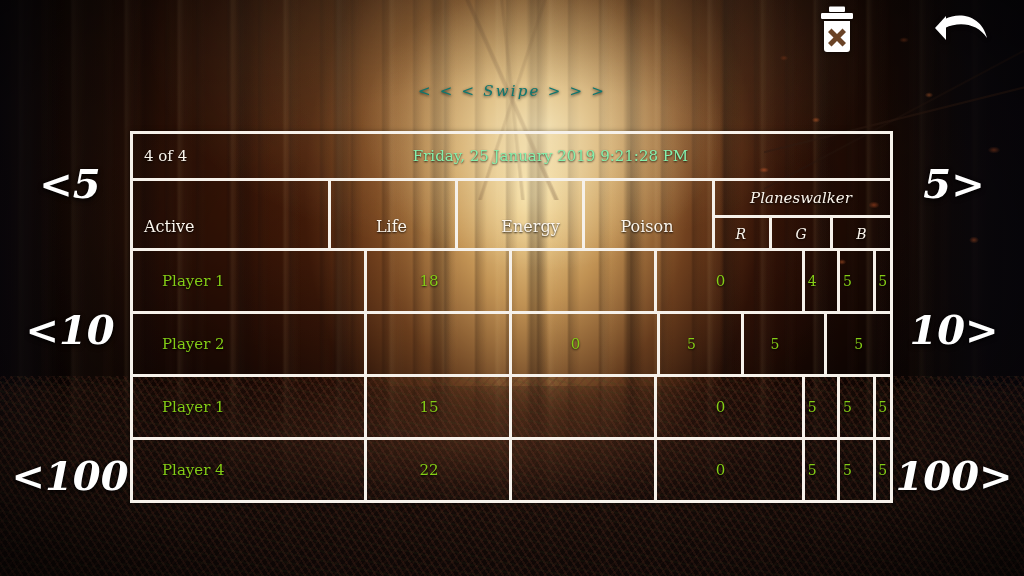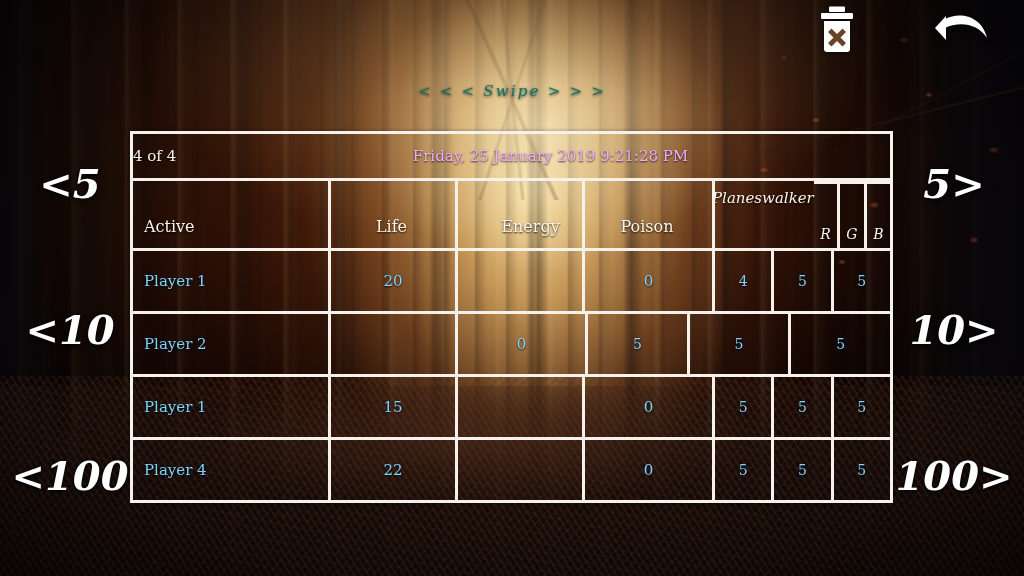--- a/index.html
+++ b/index.html
@@ -155,42 +155,42 @@
     border:3px solid #f6f1ea;
     display:flex; flex-direction:column;
     box-shadow:0 1px 5px rgba(0,0,0,0.5);
   }
   .tbl-row { display:flex; position:relative; }
   .tbl-row + .tbl-row { border-top:3px solid #f6f1ea; }
 
   
   #meta-row { height:46px; align-items:center; }
   #meta-count {
-    width:198px; 
+    width:198px; padding-left:11px;
     color:#fbf5ec; font-size:15px;
     text-shadow:0 1px 2px rgba(0,0,0,0.8);
   }
   #meta-date {
     flex:1; text-align:center; padding-right:120px;
-    color:#f0abfc; font-size:15px;
+    color:#86efac; font-size:15px;
     text-shadow:0 1px 2px rgba(0,0,0,0.8);
   }
 
   
   #head-row { height:72px; }
   .hcell {
     position:relative; display:flex; align-items:flex-end;
     color:#fbf5ec; font-size:16px;
     text-shadow:0 1px 2px rgba(0,0,0,0.85);
   }
   .hcell.active   { width:195px; padding:0 15px 12px 11px; }
   .hcell.life     { width:127px; justify-content:center; padding-bottom:12px; }
   .hcell.energy   { width:127px; justify-content:center; padding-bottom:12px;padding-left:24px; }
   .hcell.poison   { width:130px; justify-content:center; padding-bottom:12px; }
-  .pw-group { flex:1; display:flex; }
+  .pw-group { flex:1; display:flex; flex-direction:column; }
   .pw-title {
     height:34px; display:flex; align-items:center; justify-content:center;
     color:#fbf5ec; font-size:15px; font-style:italic;
     text-shadow:0 1px 2px rgba(0,0,0,0.85);
   }
   .pw-sub { flex:1; display:flex; border-top:3px solid #f6f1ea; }
   .pw-sub .sc {
     flex:1; display:flex; align-items:flex-end; justify-content:center;
     padding-bottom:6px;
     color:#fbf5ec; font-size:14px; font-style:italic;
@@ -198,22 +198,23 @@
   }
   .pw-sub .sc + .sc { border-left:3px solid #f6f1ea; }
 
   
   .vsep { position:absolute; top:0; bottom:0; width:3px; background:#f6f1ea; }
 
   
   .prow { height:65px; }
   .pcell {
     display:flex; align-items:center;
-    color:#7dd3fc; font-size:15px;
+    color:#84cc16; font-size:15px;
     text-shadow:0 1px 2px rgba(0,0,0,0.85);
+    margin-left:18px;
   }
   .pcell + .pcell { border-left:3px solid #f6f1ea; }
   .pcell.name   { width:195px; padding-left:11px; }
   .pcell.life   { width:127px; justify-content:center; }
   .pcell.energy { width:127px; justify-content:center; }
   .pcell.poison { width:130px; justify-content:center; }
   .pcell.rgb    { flex:1; justify-content:center; font-size:14px; }
 </style>
 </head>
 <body>
@@ -287,21 +288,21 @@
       <div class="pw-sub">
         <div class="sc">R</div>
         <div class="sc">G</div>
         <div class="sc">B</div>
       </div>
     </div>
   </div>
 
   <div class="tbl-row prow">
     <div class="pcell name">Player 1</div>
-    <div class="pcell life">20</div>
+    <div class="pcell life">18</div>
     <div class="pcell energy"></div>
     <div class="pcell poison">0</div>
     <div class="pcell rgb">4</div>
     <div class="pcell rgb">5</div>
     <div class="pcell rgb">5</div>
   </div>
 
   <div class="tbl-row prow">
     <div class="pcell name">Player 2</div>
     <div class="pcell energy"></div>

